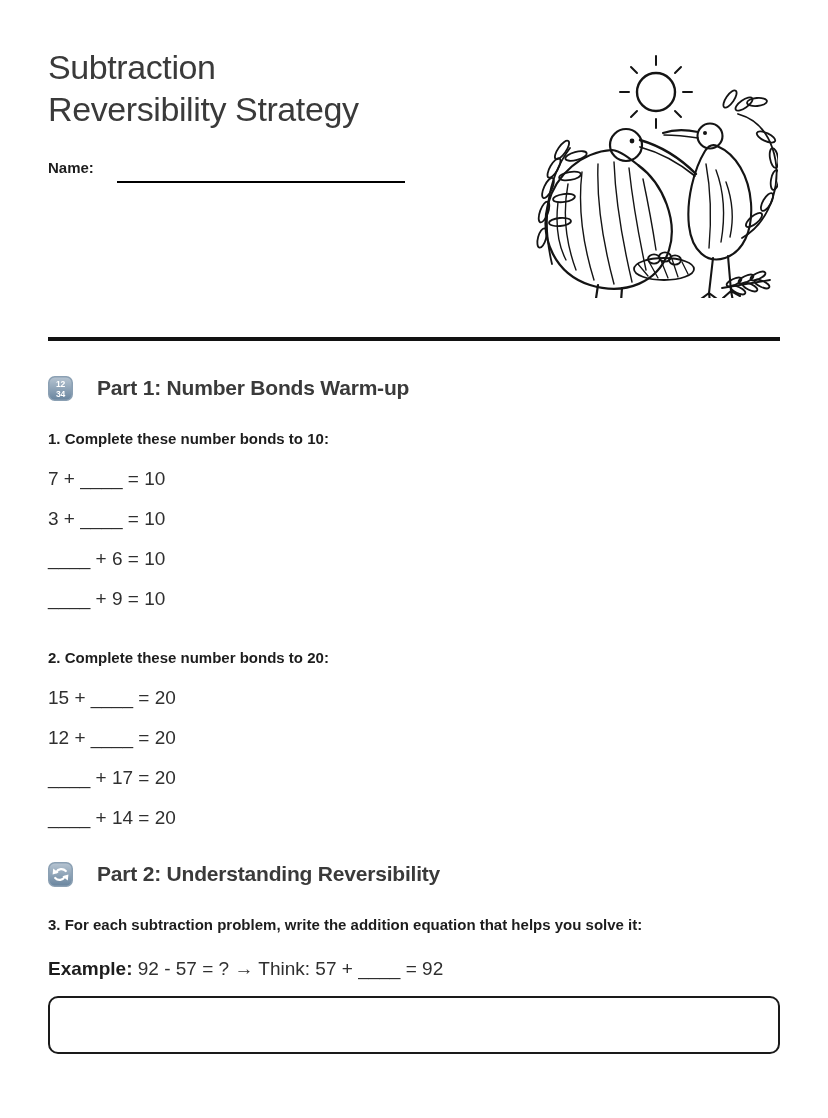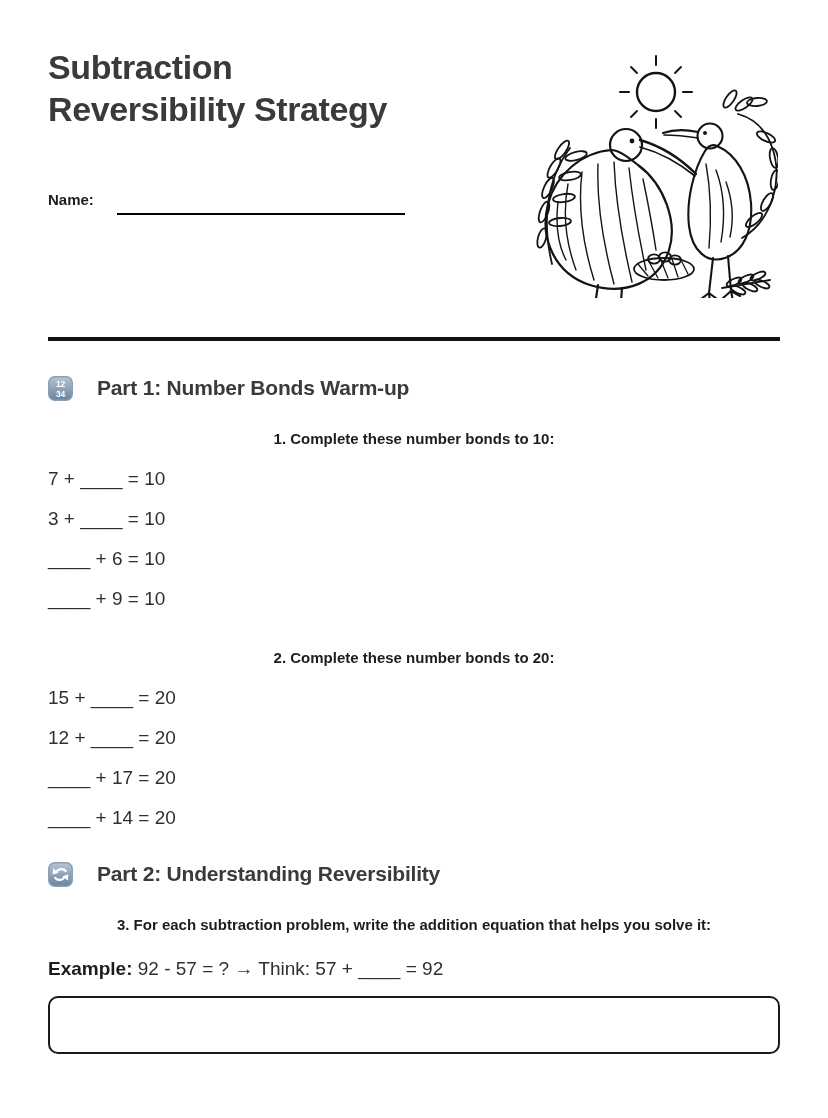--- a/index.html
+++ b/index.html
@@ -10,46 +10,46 @@
     background:#ffffff;
     padding:0 48px;
     overflow:hidden;
     font-family:"Liberation Sans", sans-serif;
     color:#2e2e2e;
   }
   
   .header { position:relative; height:337px; }
   .title {
     position:absolute; top:46px; left:0; width:470px;
-    font-size:34px; font-weight:700; line-height:42px;
+    font-size:34px; font-weight:400; line-height:42px;
     color:#3a3a3a; letter-spacing:-0.4px;
   }
   .title span { display:block; }
   .field {
     position:absolute; left:0; width:357px; height:26px;
     display:flex; align-items:stretch;
   }
-  .field-name { top:157px;margin-top:32px; }
+  .field-name { top:157px; }
   .field-date { top:202px; }
   .field .label {
     width:69px; font-size:15px; font-weight:700; color:#1d1d1d;
     line-height:19px; padding-top:1px;
   }
   .write-line { flex:1; border-bottom:2px solid #000; }
   .illustration { position:absolute; top:52px; right:2px; }
   
   .divider { border-top:4px solid #121212; width:100%; }
   
   .section-heading {
     display:flex; align-items:center; gap:24px;
     margin-top:33px; height:28px;
     font-size:21px; font-weight:700; color:#3a3a3a; letter-spacing:-0.2px;
   }
   .section-heading svg { flex:0 0 auto; }
-  .prompt { margin-top:27px; font-size:15px; font-weight:700; color:#1d1d1d; line-height:19px;text-align:center; }
+  .prompt { margin-top:27px; font-size:15px; font-weight:700; color:#1d1d1d; line-height:19px; }
   .prompt-q2 { margin-top:40px; }
   .eq { margin-top:21px; font-size:19px; line-height:19px; color:#2f2f2f; }
   .eq-example { margin-top:25px; }
   .eq-example b { color:#1d1d1d; }
   .eq-last { margin-top:20px; }
   .answer-box {
     margin-top:18px; width:100%; height:58px;
     border:2px solid #1a1a1a; border-radius:10px; background:#fff;
   }
 </style>

